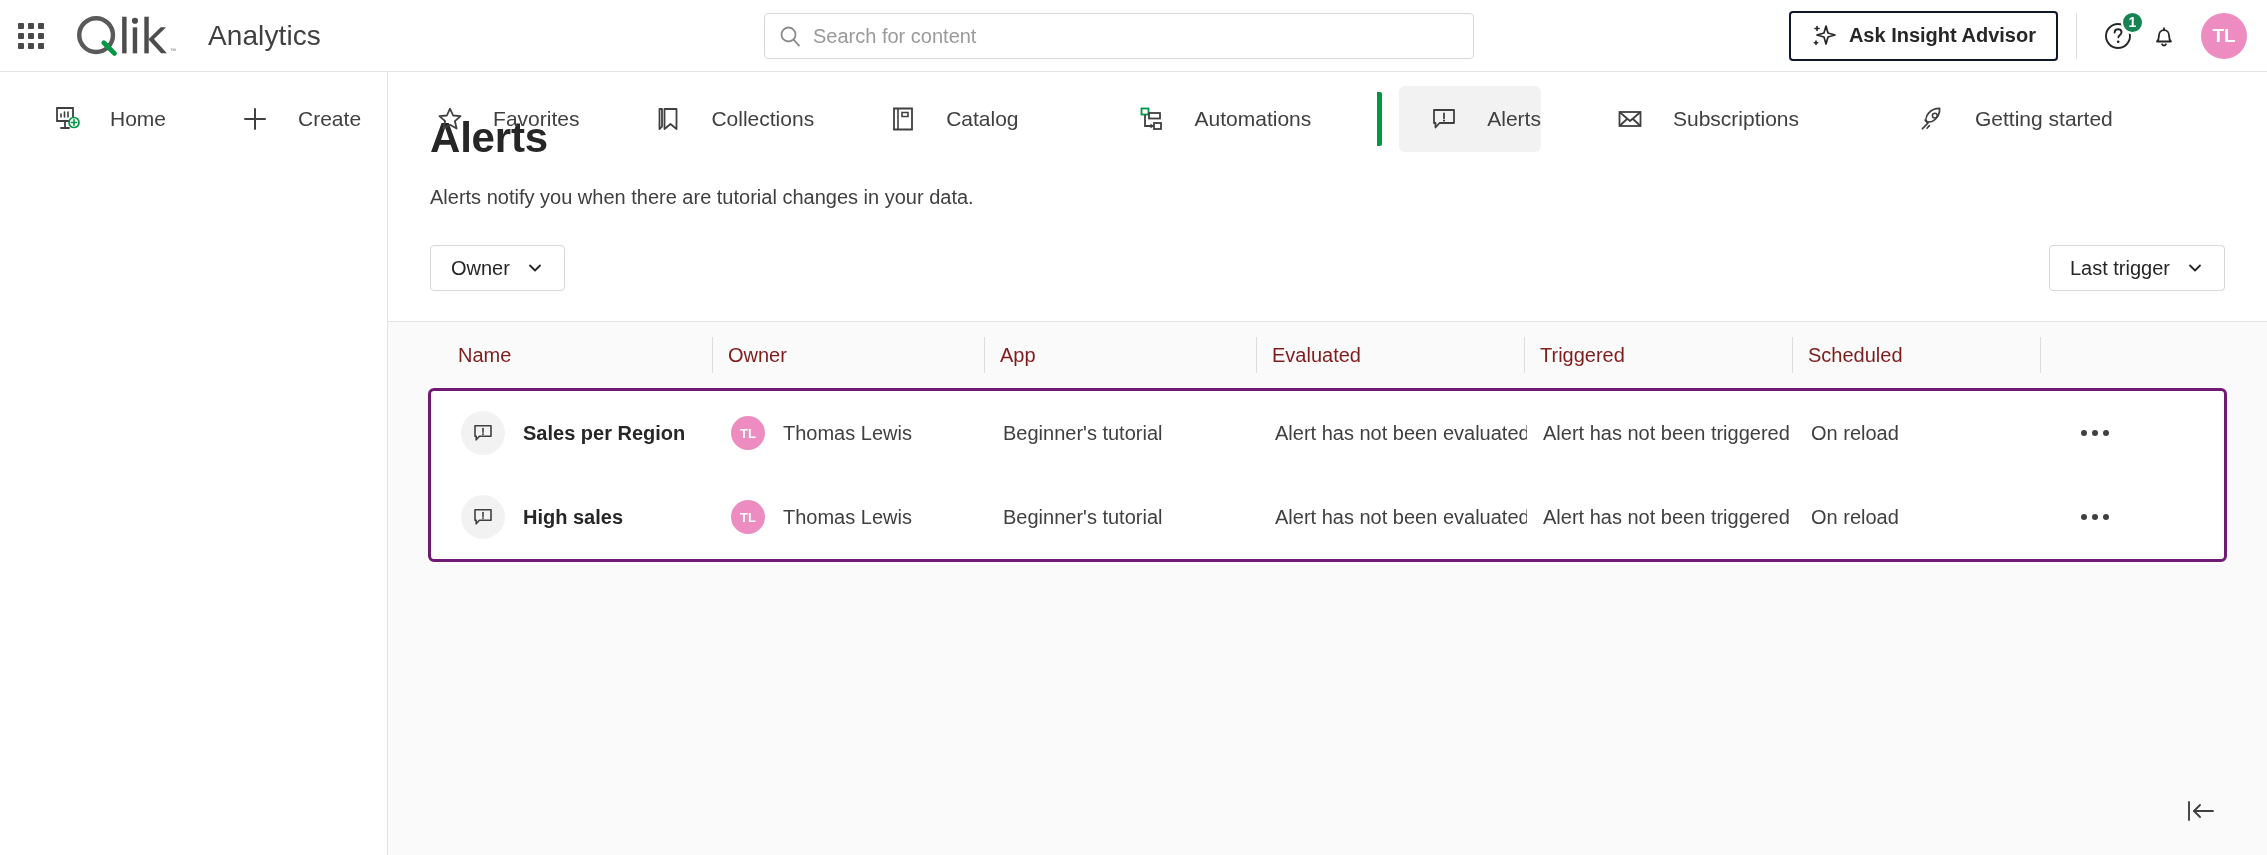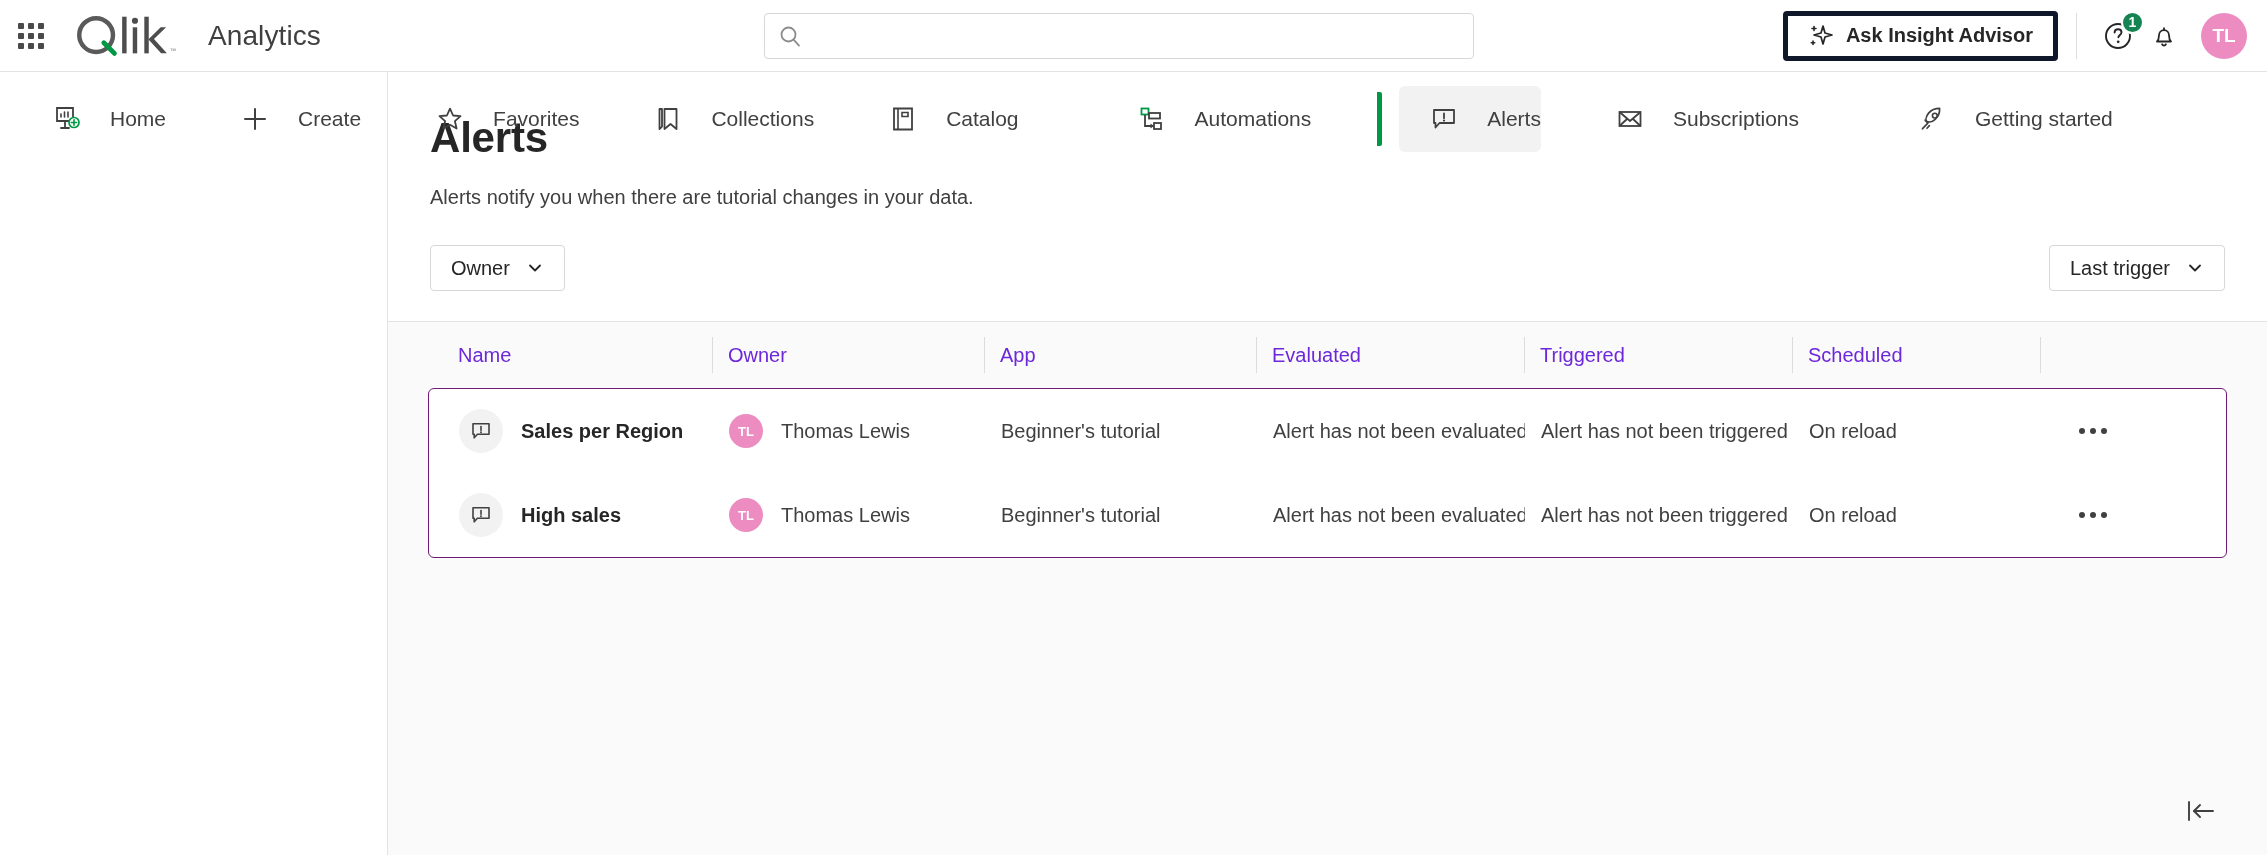--- a/index.html
+++ b/index.html
@@ -54,21 +54,21 @@
   }
   .search-box input::placeholder { color: #9a9a9a; }
 
   .top-right {
     margin-left: auto; display: flex; align-items: center;
     height: 100%; padding-right: 20px; gap: 0;
   }
   .advisor-btn {
     display: flex; align-items: center; gap: 12px;
     height: 50px; padding: 0 20px;
-    border: 5px solid #0f172a; border-radius: 4px;
+    border: 2px solid #0f172a; border-radius: 4px;
     background: #fff; cursor: pointer;
     font-size: 20px; color: #262626; font-weight: 700;
     font-family: "Liberation Sans", sans-serif;
     white-space: nowrap;
   }
   .vdiv { width:1px; height: 46px; background: #dedede; margin: 0 18px; }
   .icon-btn {
     width: 46px; height: 46px; border-radius: 50%;
     display: flex; align-items: center; justify-content: center;
     cursor: pointer; position: relative; background: transparent; border: none;
@@ -150,38 +150,38 @@
     border-top: 1px solid #e3e3e3;
     background: #fafafa;
     flex: 1; min-height: 0;
     padding: 0 40px;
   }
   .thead {
     display: flex; align-items: center;
     height: 66px; padding-left: 14px;
   }
   .th {
-    font-size: 20px; color: #6d28d9;
+    font-size: 20px; color: #7f1d1d;
     display: flex; align-items: center; height: 36px;
     position: relative; padding-left: 16px;
   }
   .th + .th::before {
     content: ""; position: absolute; left: 0; top: 0;
     width: 1px; height: 36px; background: #dcdcdc;
   }
   .col-name   { width: 270px; }
   .col-owner  { width: 272px; }
   .col-app    { width: 272px; }
   .col-eval   { width: 268px; }
   .col-trig   { width: 268px; }
   .col-sched  { width: 248px; text-align: right; }
   .col-menu   { width: 170px; }
 
   .table-card {
-    background: #fff; border: 1px solid #701a75; border-radius: 6px;
+    background: #fff; border: 3px solid #701a75; border-radius: 6px;
     overflow: hidden;
   }
   .trow {
     display: flex; align-items: center;
     height: 84px; padding-left: 14px; cursor: pointer;
   }
   .td { font-size: 20px; color: #404040; display: flex; align-items: center;
         padding-left: 16px; overflow: hidden; white-space: nowrap; }
   .td.clip { position: relative; }
   .alert-ico-circle {
@@ -235,20 +235,21 @@
       </svg>
       <div class="brand-name">Analytics</div>
     </div>
 
     <div class="search-wrap">
       <div class="search-box">
         <svg width="22" height="22" viewBox="0 0 22 22">
           <circle cx="9.5" cy="9.5" r="7" fill="none" stroke="#8c8c8c" stroke-width="1.8"></circle>
           <line x1="14.6" y1="14.6" x2="20" y2="20.6" stroke="#8c8c8c" stroke-width="1.8" stroke-linecap="round"></line>
         </svg>
+        <input type="text" placeholder="Search for content" style="">
       </div>
     </div>
 
     <div class="top-right">
       <button class="advisor-btn">
         <svg width="26" height="26" viewBox="0 0 26 26">
           <path d="M15 3 L17 10 L24 12 L17 14 L15 21 L13 14 L6 12 L13 10 Z" fill="none" stroke="#262626" stroke-width="1.7" stroke-linejoin="round"></path>
           <path d="M6 3.5 v4 M4 5.5 h4" stroke="#262626" stroke-width="1.6" stroke-linecap="round"></path>
           <path d="M5 18 v3.5 M3.3 19.8 h3.4" stroke="#262626" stroke-width="1.6" stroke-linecap="round"></path>
         </svg>

